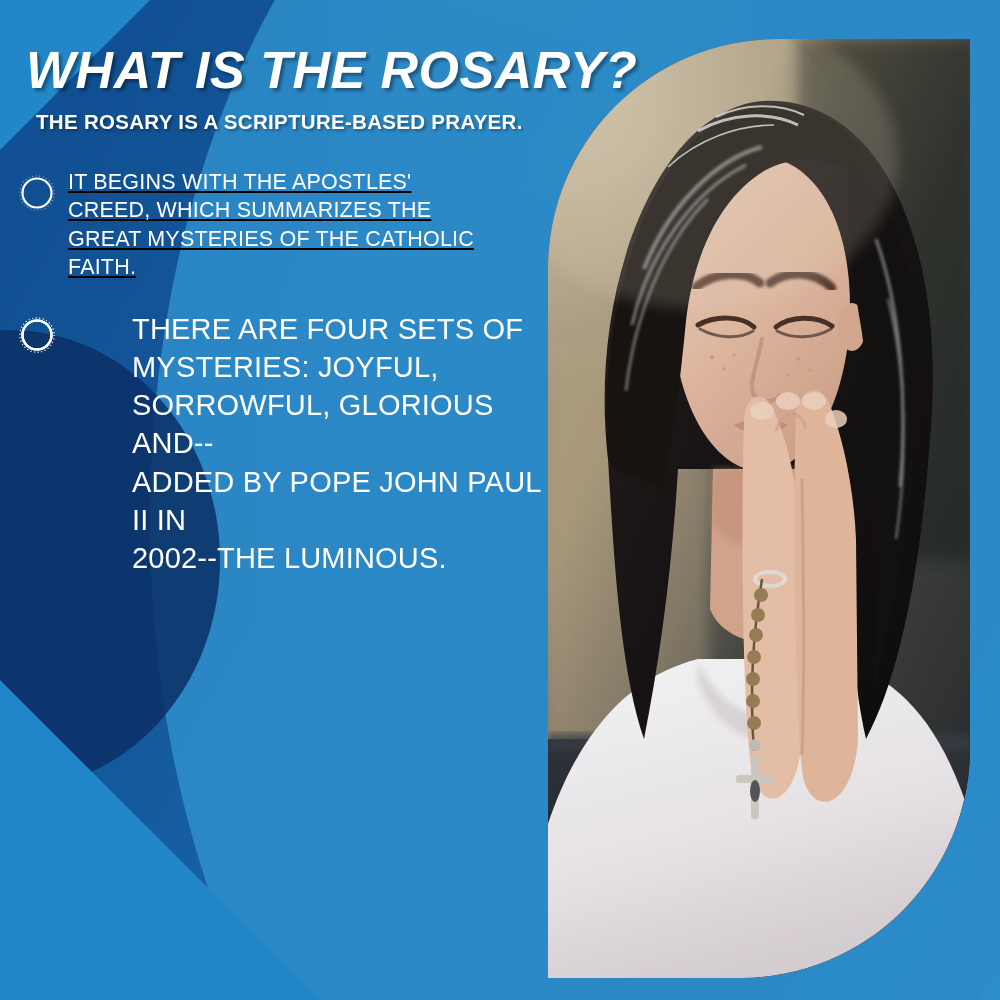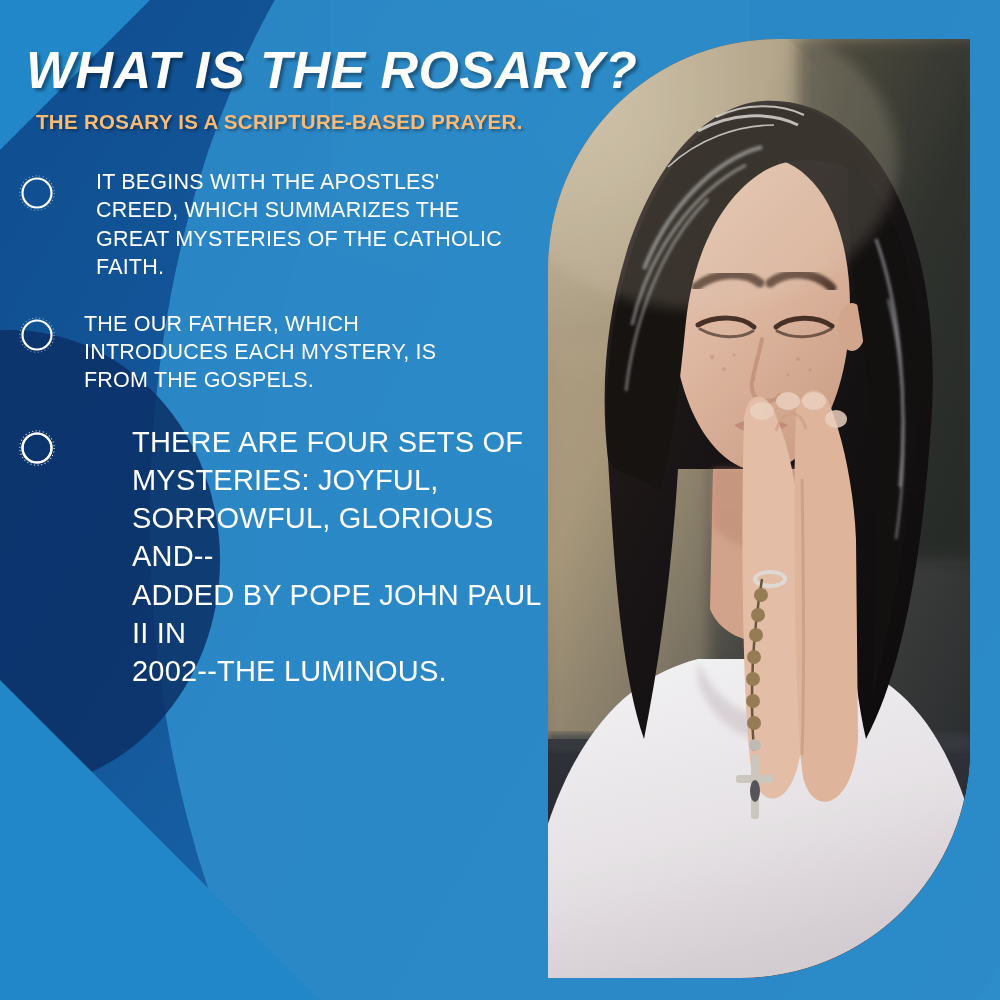--- a/index.html
+++ b/index.html
@@ -113,38 +113,38 @@
     text-shadow: 3px 3px 3px rgba(0,0,0,.35);
     white-space: nowrap;
   }
   .subtitle {
     position: absolute;
     left: 36px;
     top: 110px;
     font-size: 20.5px;
     font-weight: 700;
     letter-spacing: .3px;
-    color: #fdba74;
+    color: #ffffff;
     text-shadow: 2px 2px 3px rgba(0,0,0,.35);
     white-space: nowrap;
   }
 
   .bullets {
     position: absolute;
     left: 0;
     top: 168px;
     width: 560px;
   }
   .bullet {
     position: relative;
     display: block;
     padding-left: 84px;
     margin-bottom: 28px;
   }
-  .bullet.first { padding-left: 96px; }
+  .bullet.first { padding-left: 68px; text-decoration: underline; }
   .bullet-icon {
     position: absolute;
     left: 18px;
     top: 6px;
     width: 38px;
     height: 38px;
   }
   .bullet-icon svg { display: block; }
   .bullet-text {
     font-size: 21.5px;
@@ -347,23 +347,20 @@
 FAITH.</div>
       </div>
 
       <div class="bullet">
         <span class="bullet-icon">
           <svg width="38" height="38" viewBox="0 0 38 38" aria-hidden="true">
             <circle cx="19" cy="19" r="14.5" fill="none" stroke="#ffffff" stroke-width="2.2"></circle>
             <circle cx="19" cy="19" r="17.2" fill="none" stroke="#ffffff" stroke-width="1.1" stroke-dasharray="1 2.6" opacity=".55"></circle>
           </svg>
         </span>
-        <div class="bullet-text">THE OUR FATHER, WHICH
-INTRODUCES EACH MYSTERY, IS
-FROM THE GOSPELS.</div>
       </div>
 
       <div class="bullet">
         <span class="bullet-icon">
           <svg width="38" height="38" viewBox="0 0 38 38" aria-hidden="true">
             <circle cx="19" cy="19" r="14.5" fill="none" stroke="#ffffff" stroke-width="2.2"></circle>
             <circle cx="19" cy="19" r="17.2" fill="none" stroke="#ffffff" stroke-width="1.1" stroke-dasharray="1 2.6" opacity=".55"></circle>
           </svg>
         </span>
       </div>

